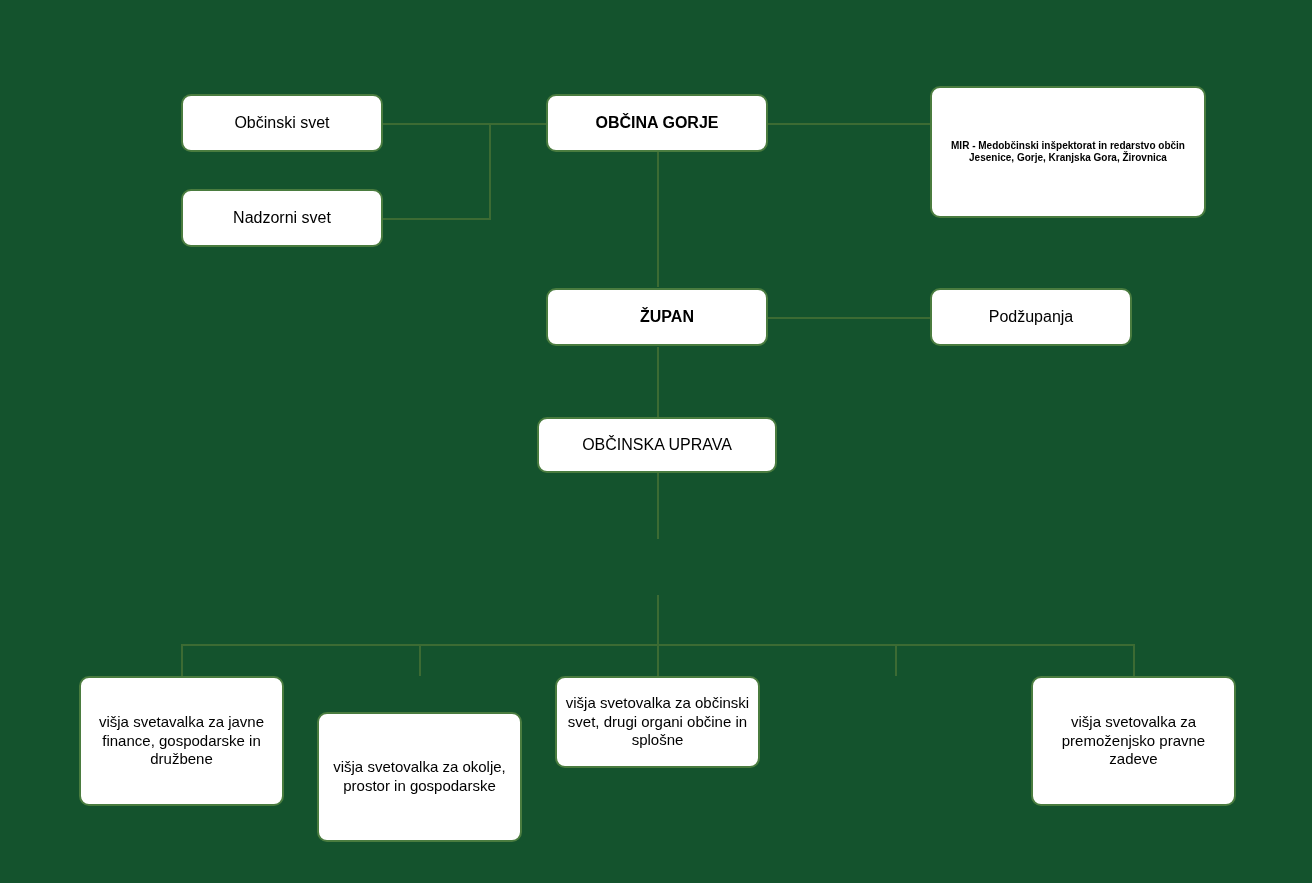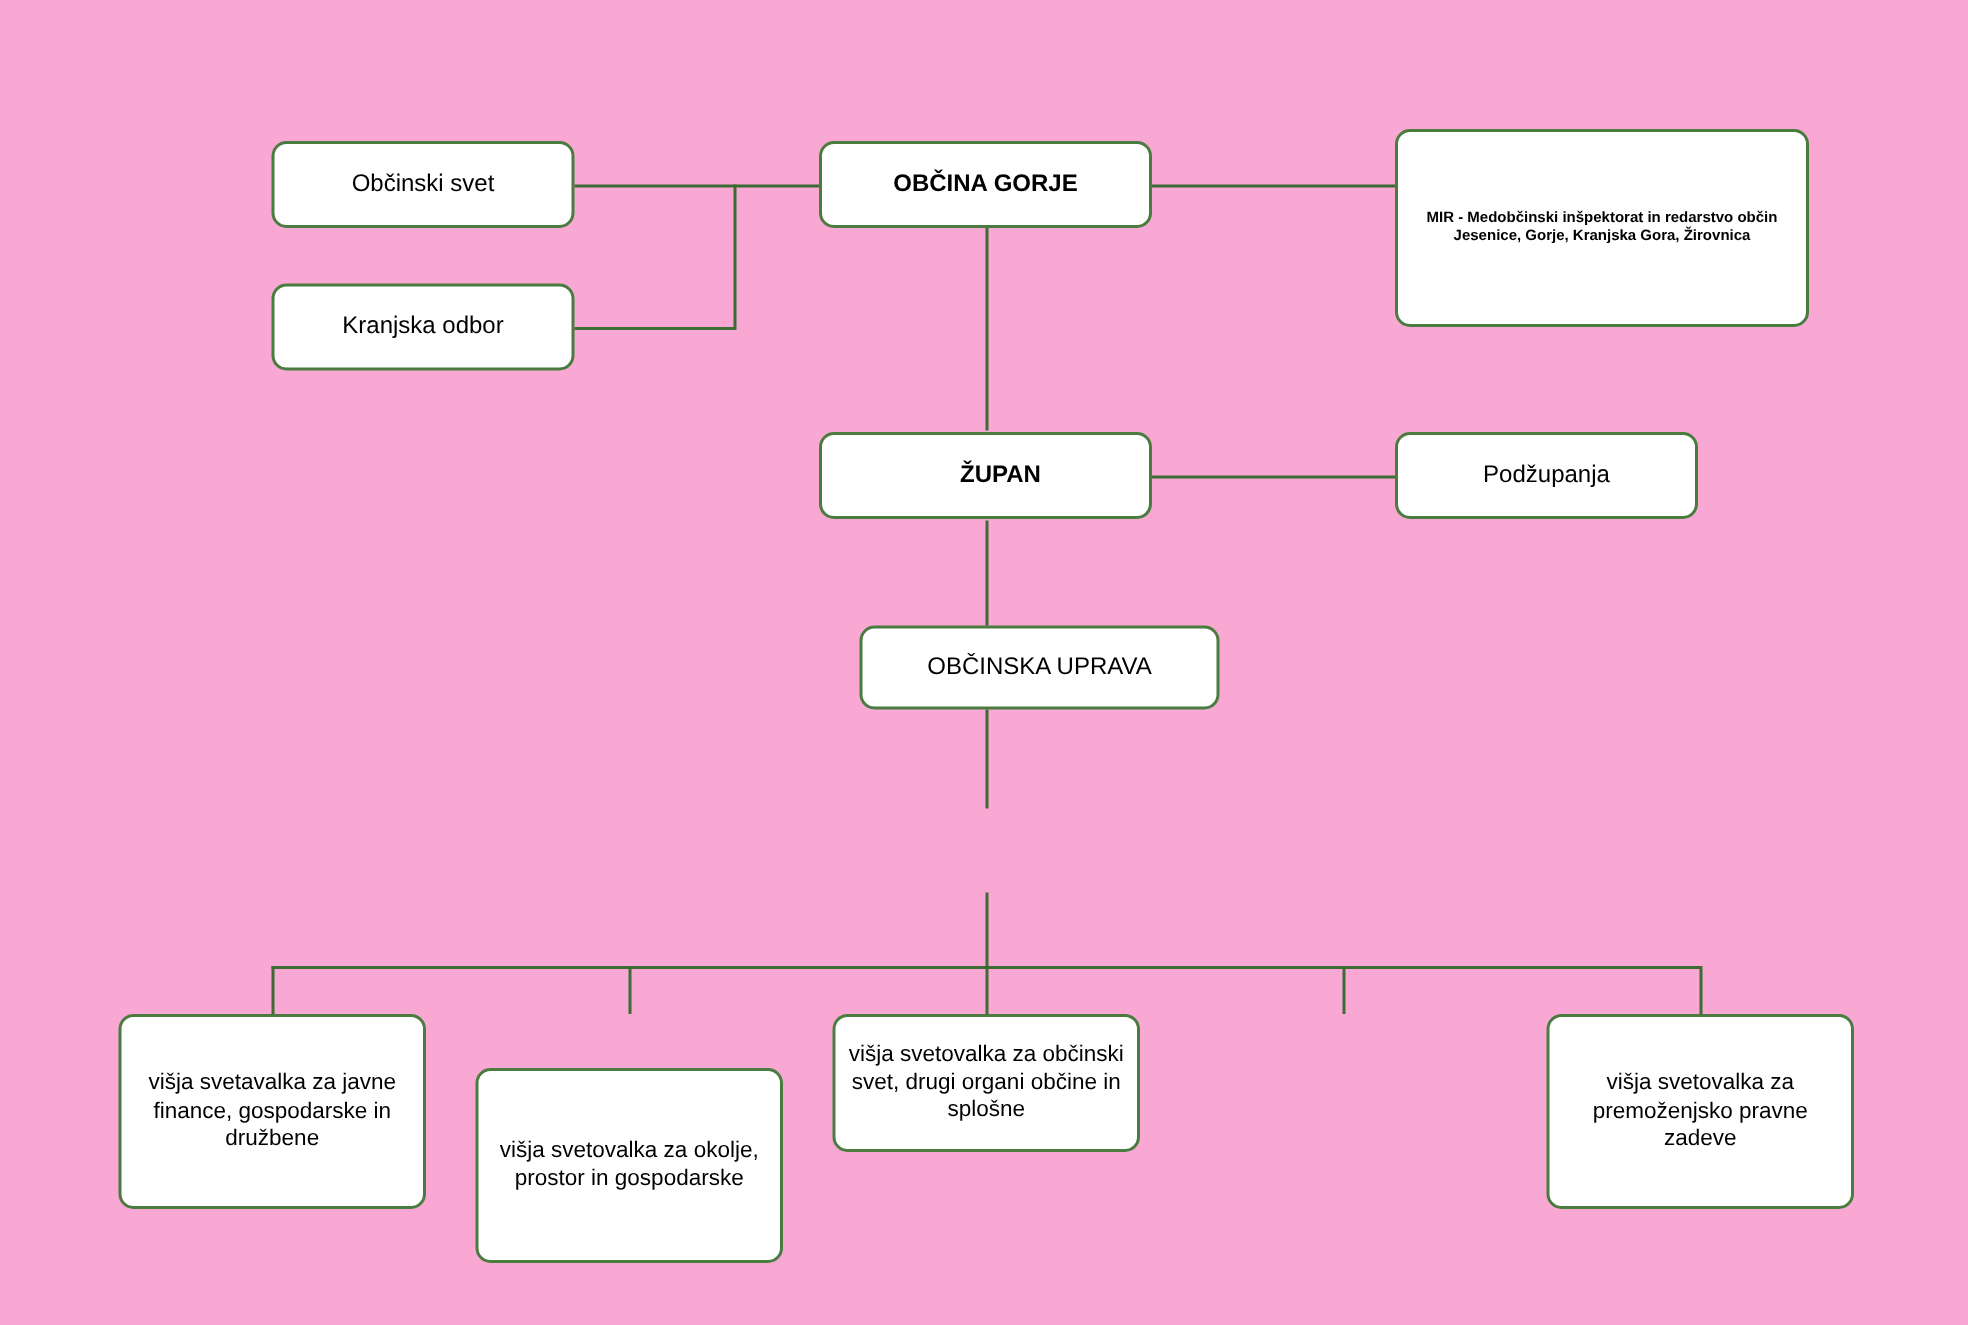--- a/index.html
+++ b/index.html
@@ -7,21 +7,21 @@
     padding: 0;
     background: #ffffff;
   }
   body {
     font-family: "Liberation Sans", sans-serif;
   }
   #canvas {
     position: relative;
     width: 1312px;
     height: 883px;
-    background: #f9a8d4;
+    background: #14532d;
     overflow: hidden;
   }
   .node {
     position: absolute;
     box-sizing: border-box;
     border: 2px solid #4a7c3f;
     border-radius: 10px;
     background: #ffffff;
     display: flex;
     align-items: center;
@@ -74,40 +74,40 @@
   <div class="line v" style="left:419px; top:644px; height:32px;"></div>
   <div class="line v" style="left:657px; top:644px; height:32px;"></div>
   <div class="line v" style="left:895px; top:644px; height:32px;"></div>
   <div class="line v" style="left:1133px; top:644px; height:32px;"></div>
 
   <div class="node fs16" style="left:181px; top:94px; width:202px; height:58px;">
     <span>Občinski svet</span>
   </div>
 
   <div class="node fs16" style="left:181px; top:189px; width:202px; height:58px;">
-    <span>Kranjska odbor</span>
+    <span>Nadzorni svet</span>
   </div>
 
   <div class="node fs16 n-bold" style="left:546px; top:94px; width:222px; height:58px;">
     <span>OBČINA GORJE</span>
   </div>
 
   <div class="node fs155 n-bold" style="left:930px; top:86px; width:276px; height:132px;">
     <span>MIR - Medobčinski inšpektorat in redarstvo občin Jesenice, Gorje, Kranjska Gora, Žirovnica</span>
   </div>
 
   <div class="node fs16 n-bold" style="left:546px; top:288px; width:222px; height:58px;padding-left:28px;">
     <span>ŽUPAN</span>
   </div>
 
   <div class="node fs16" style="left:930px; top:288px; width:202px; height:58px;">
     <span>Podžupanja</span>
   </div>
 
-  <div class="node fs16" style="left:537px; top:417px; width:240px; height:56px;margin-left:36px;">
+  <div class="node fs16" style="left:537px; top:417px; width:240px; height:56px;">
     <span>OBČINSKA UPRAVA</span>
   </div>
 
 
   <div class="node fs15" style="left:79px; top:676px; width:205px; height:130px;">
     <span>višja svetavalka za javne finance, gospodarske in družbene</span>
   </div>
 
   <div class="node fs15" style="left:317px; top:676px; width:205px; height:130px;margin-top:36px;">
     <span>višja svetovalka za okolje, prostor in gospodarske</span>

